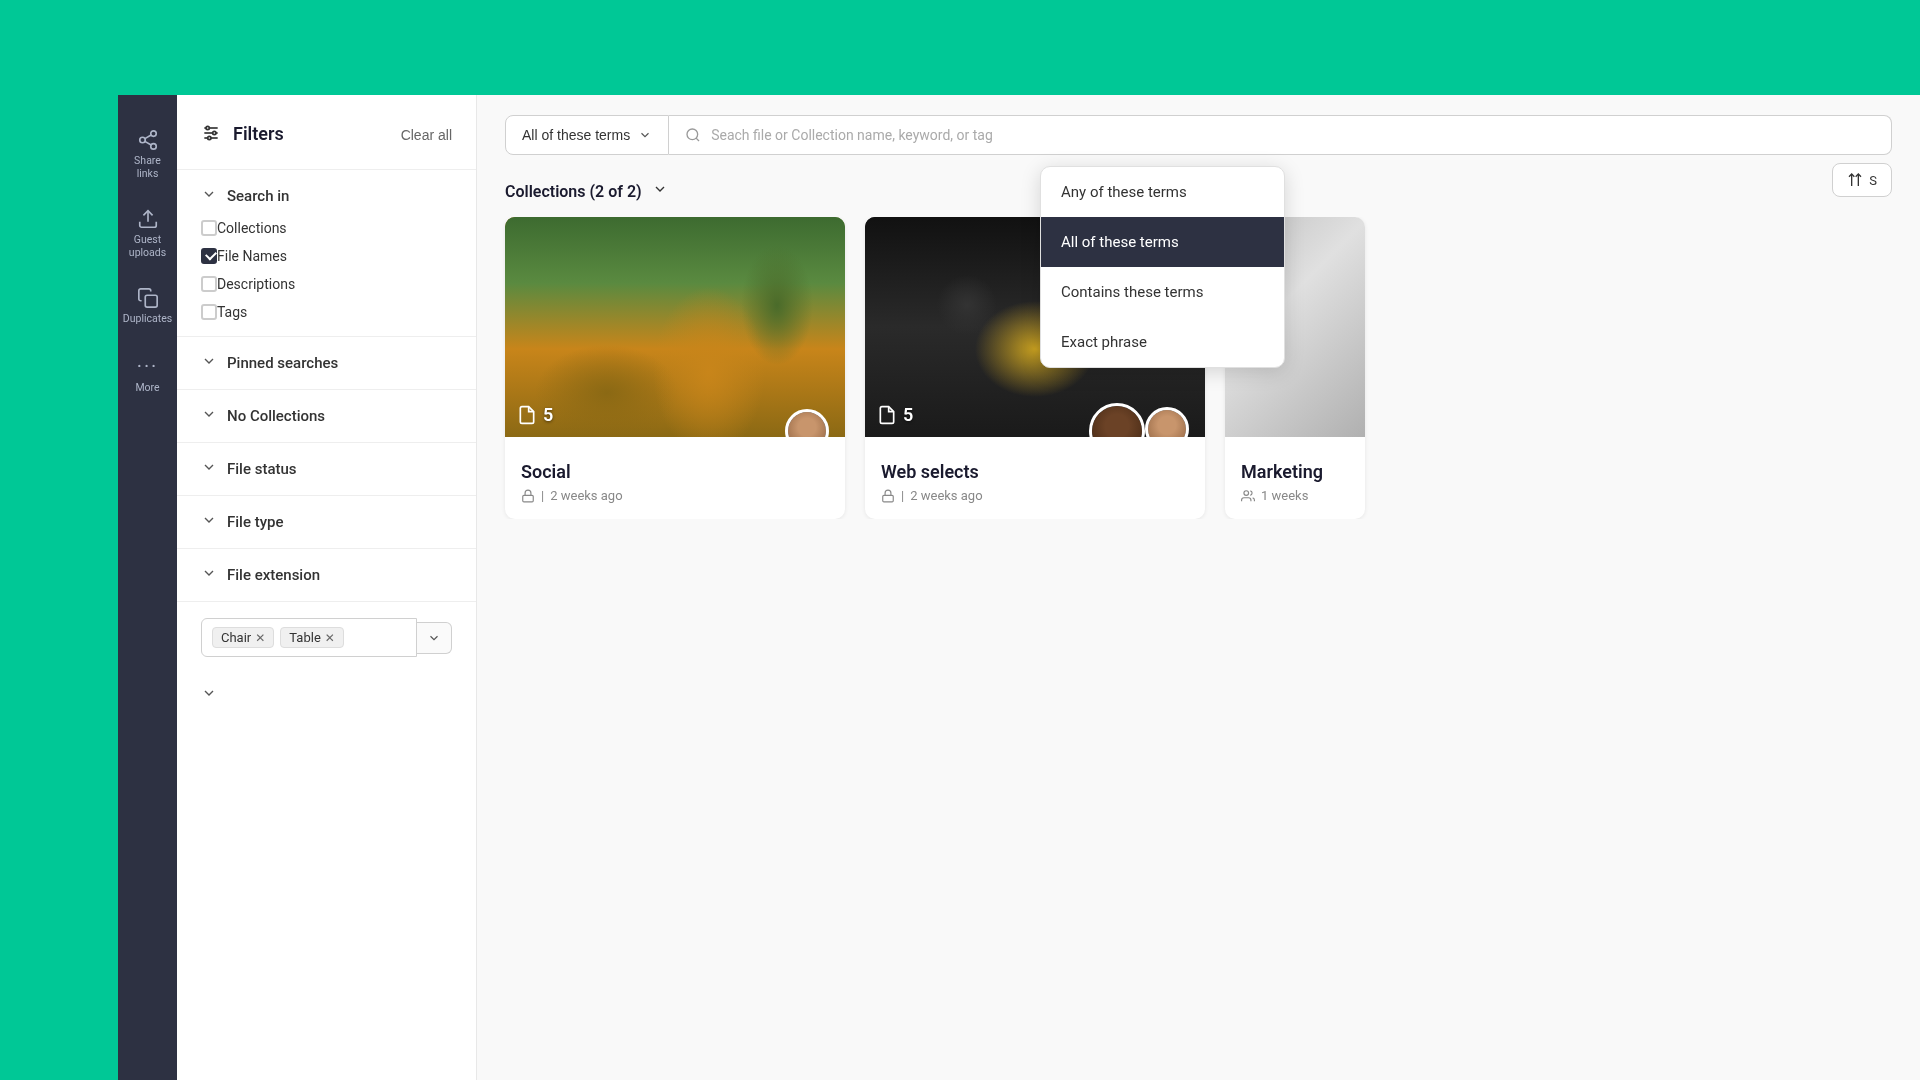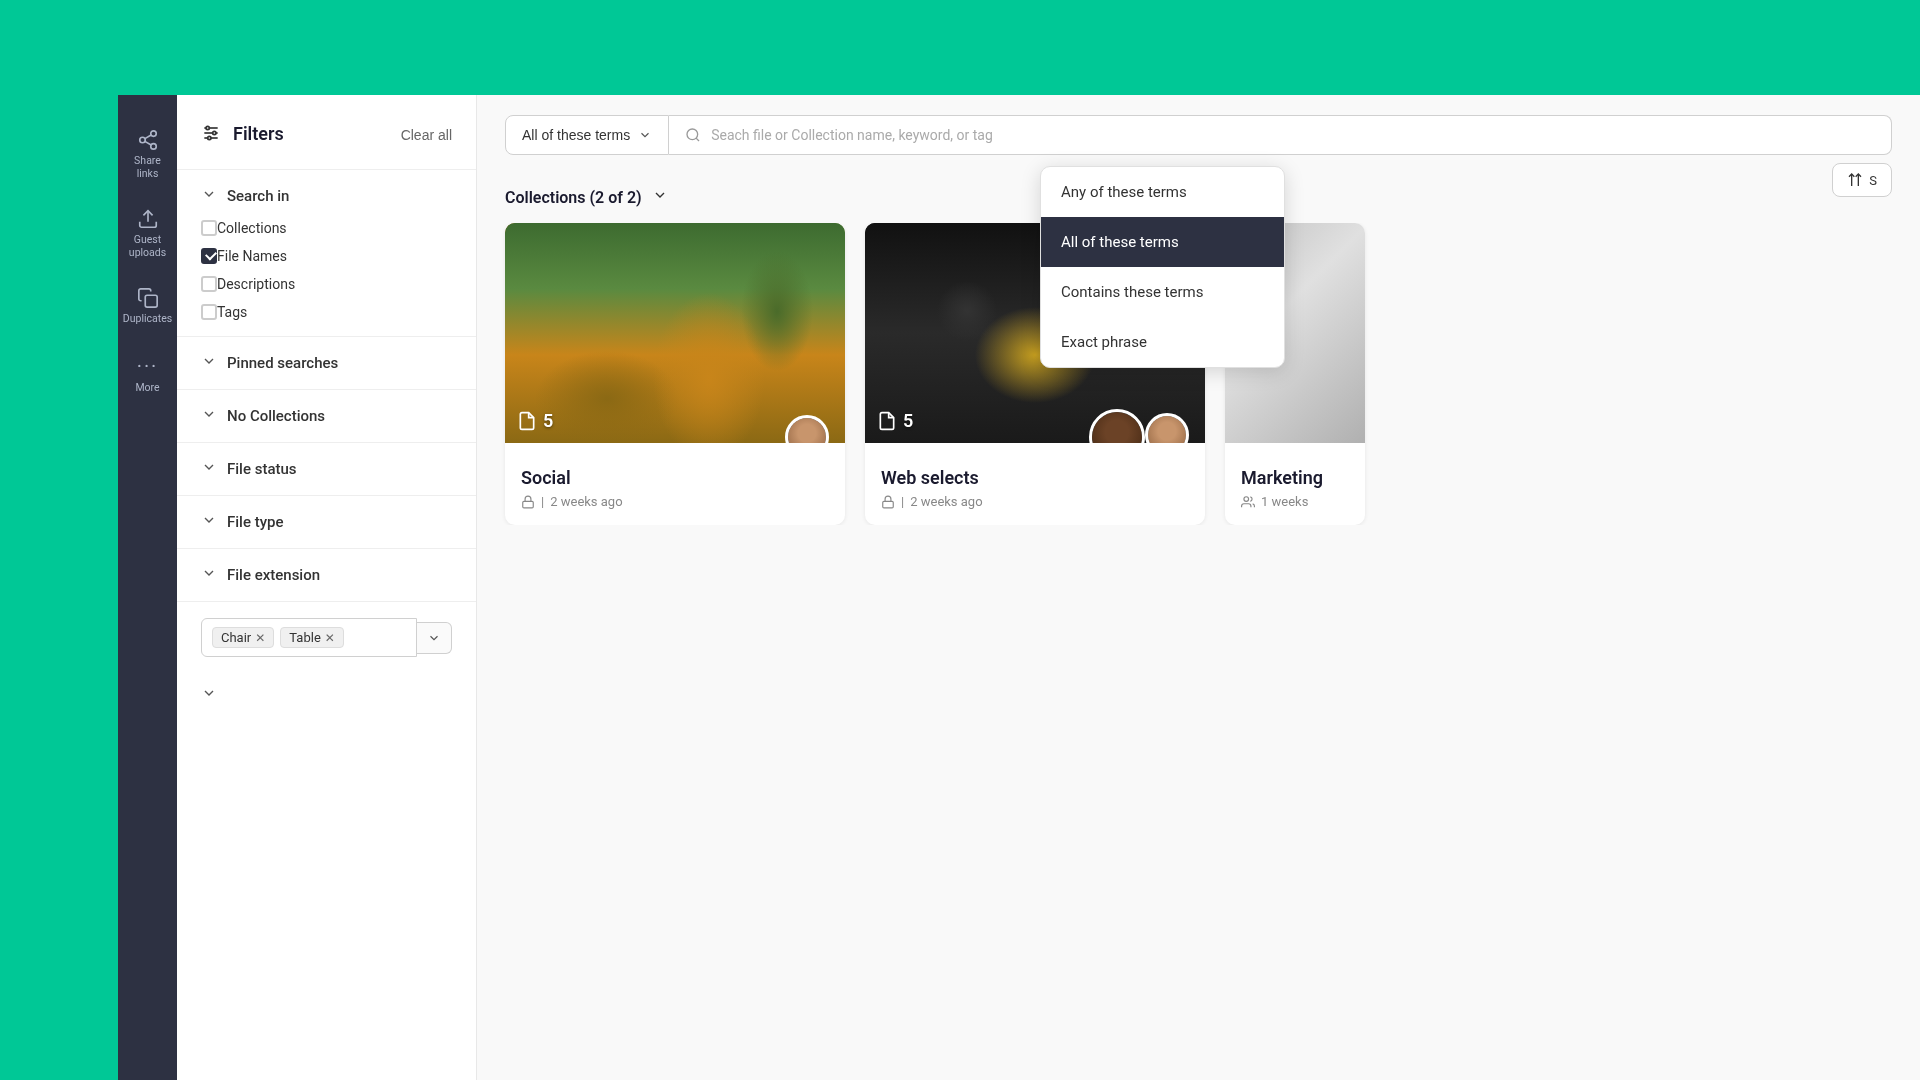--- a/index.html
+++ b/index.html
@@ -319,21 +319,20 @@
       font-size: 14px;
       color: #aaa;
     }
 
     
     .collections-heading-row {
       display: flex;
       align-items: center;
       gap: 10px;
       padding: 6px 28px 16px;
-      margin-top: 6px;
     }
 
     .collections-heading-text {
       font-size: 16px;
       font-weight: 600;
       color: #1a1a2e;
     }
 
     .collections-chevron svg {
       width: 16px;

